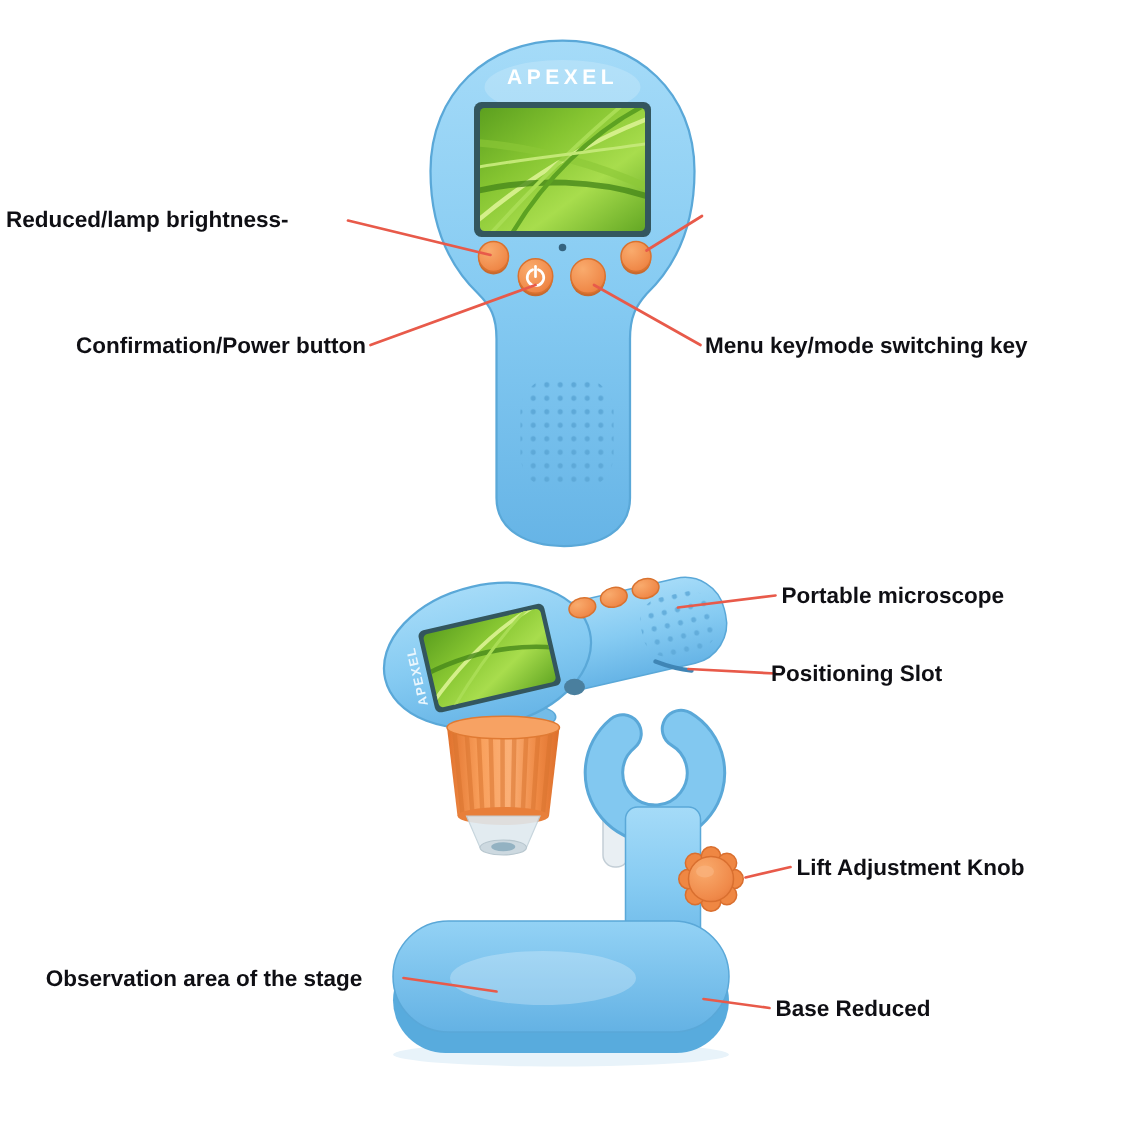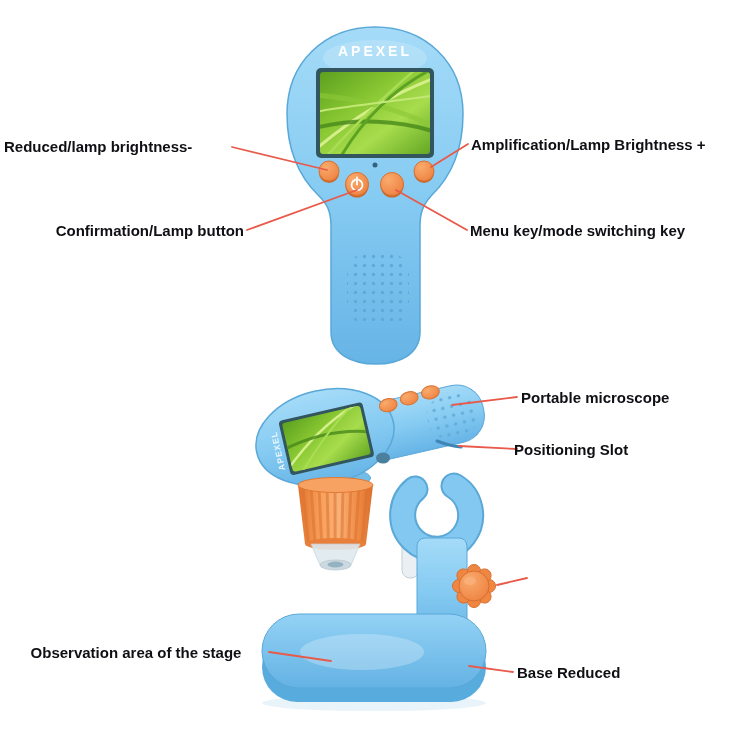--- a/index.html
+++ b/index.html
@@ -199,21 +199,21 @@
     <line x1="467" y1="230" x2="396" y2="190"></line>
     <line x1="517" y1="397" x2="452" y2="405"></line>
     <line x1="517" y1="449" x2="459" y2="446"></line>
     <line x1="527" y1="578" x2="497" y2="585"></line>
     <line x1="269" y1="652" x2="331" y2="661"></line>
     <line x1="513" y1="672" x2="469" y2="666"></line>
   </g>
 </svg>
 
 <div class="callout lbl-reduced">Reduced/lamp brightness-</div>
-<div class="callout lbl-amplification">Amplification/Lamp Brightness +</div>
-<div class="callout lbl-confirmation">Confirmation/Lamp button</div>
+<div class="callout lbl-confirmation">Confirmation/Power button</div>
 <div class="callout lbl-menu">Menu key/mode switching key</div>
 <div class="callout lbl-portable">Portable microscope</div>
 <div class="callout lbl-positioning">Positioning Slot</div>
+<div class="callout lbl-lift">Lift Adjustment Knob</div>
 <div class="callout lbl-observation">Observation area of the stage</div>
 <div class="callout lbl-base">Base Reduced</div>
 
 </div>
 
 </body></html>

